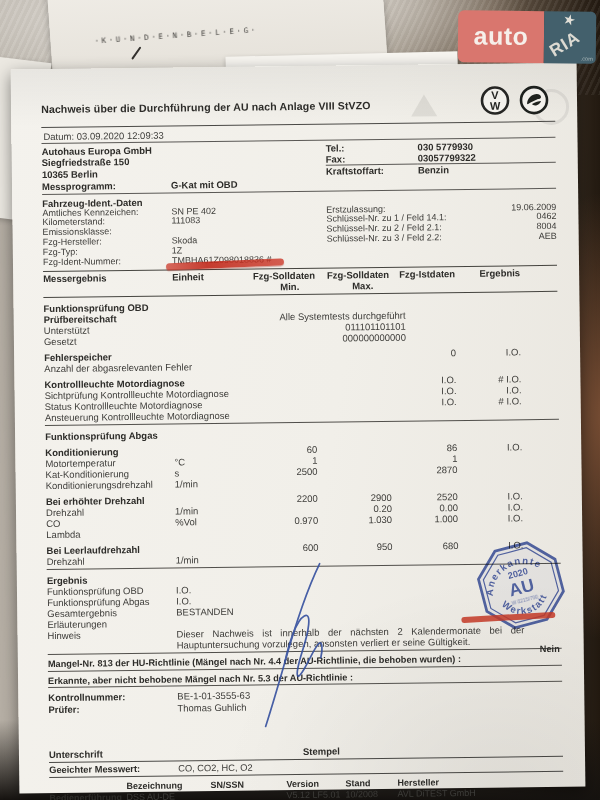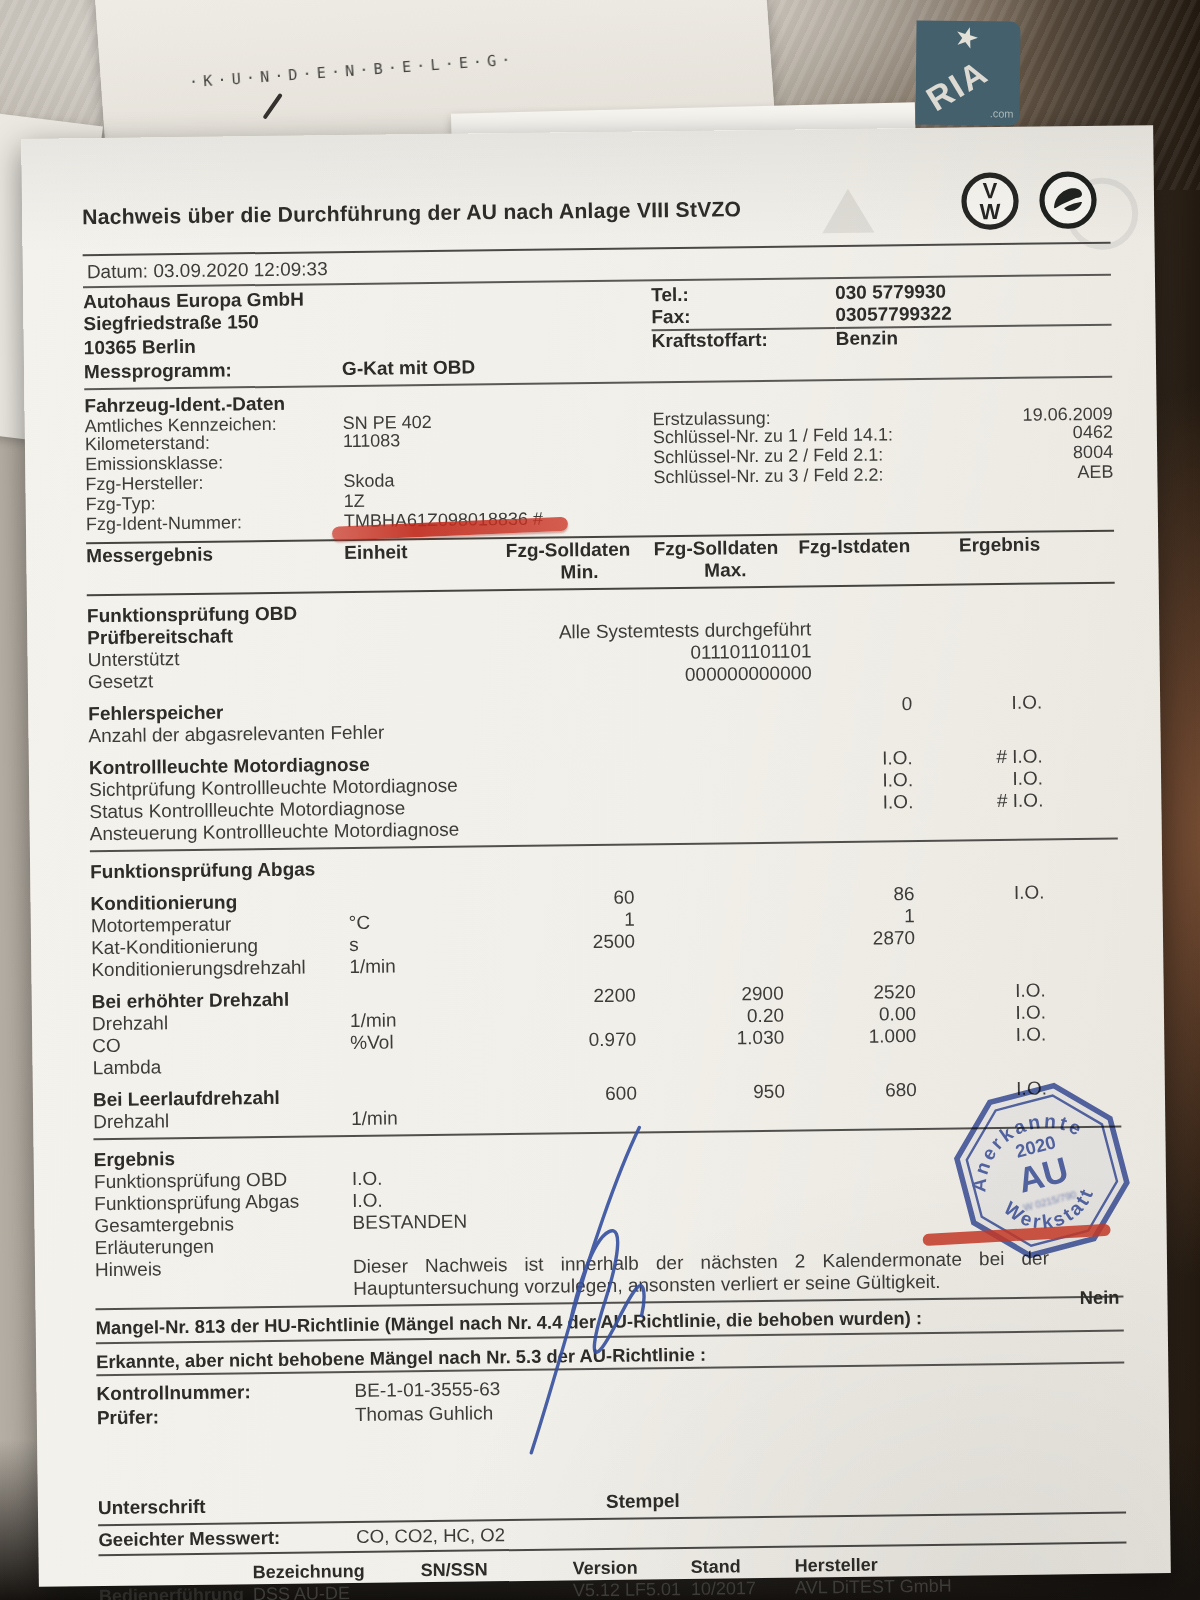--- a/index.html
+++ b/index.html
@@ -90,20 +90,23 @@
 <div class="stage">
 
   <div class="receipt">
     <span class="kb">·K·U·N·D·E·N·B·E·L·E·G·</span>
   </div>
   <div class="penmark"></div>
   <div class="sheet3"></div>
   <div class="sheet2"></div>
 
   <div class="autoria">
+    <div class="ar-left">
+      <span>auto</span>
+    </div>
     <div class="ar-right">
       <span class="ar-star">★</span>
       <span class="ar-ria">RIA</span>
       <span class="ar-com">.com</span>
     </div>
   </div>
 
   <div class="doc">
 
     <div class="title-row">
@@ -361,21 +364,21 @@
       <div class="b">Bezeichnung</div>
       <div class="b">SN/SSN</div>
       <div class="b">Version</div>
       <div class="b">Stand</div>
       <div class="b">Hersteller</div>
 
       <div class="b">Bedienerführung</div>
       <div>DSS AU-DE</div>
       <div></div>
       <div>V5.12 LF5.01</div>
-      <div>10/2017</div>
+      <div>10/2008</div>
       <div>AVL DiTEST GmbH</div>
 
       <div>III/2017</div>
       <div></div>
 
     </div>
 
     <svg class="stamp" width="92" height="92" viewBox="0 0 100 100">
       <polygon points="93,68 68,93 32,93 7,68 7,32 32,7 68,7 93,32" fill="rgba(86,110,180,0.06)" stroke="#4056a8" stroke-width="3"></polygon>
       <polygon points="88,66 66,88 34,88 12,66 12,34 34,12 66,12 88,34" fill="none" stroke="#4056a8" stroke-width="1.3"></polygon>

